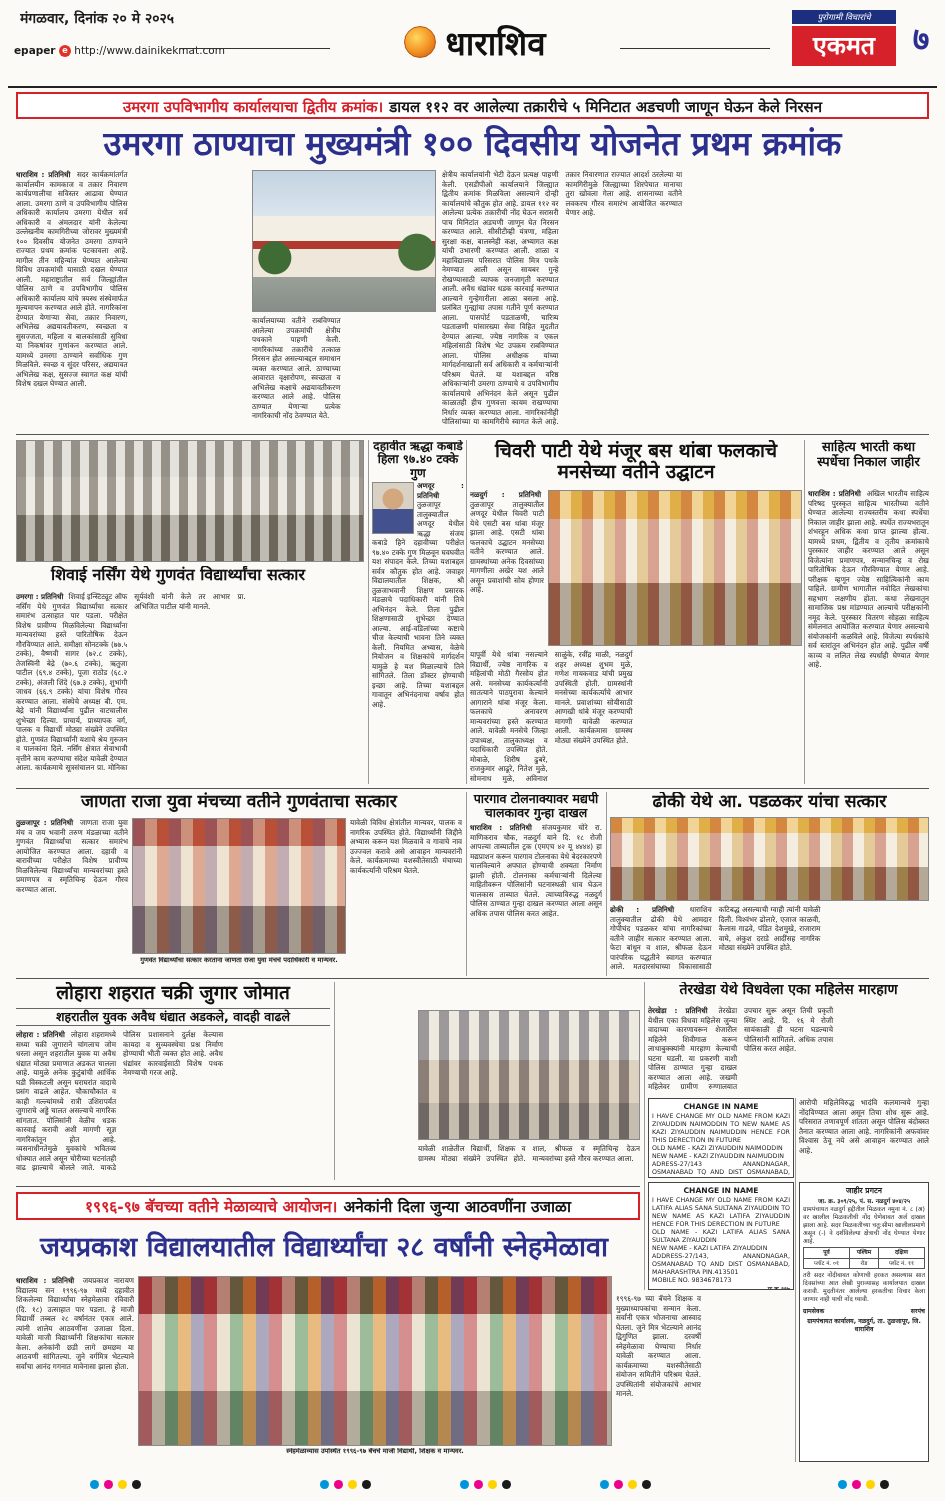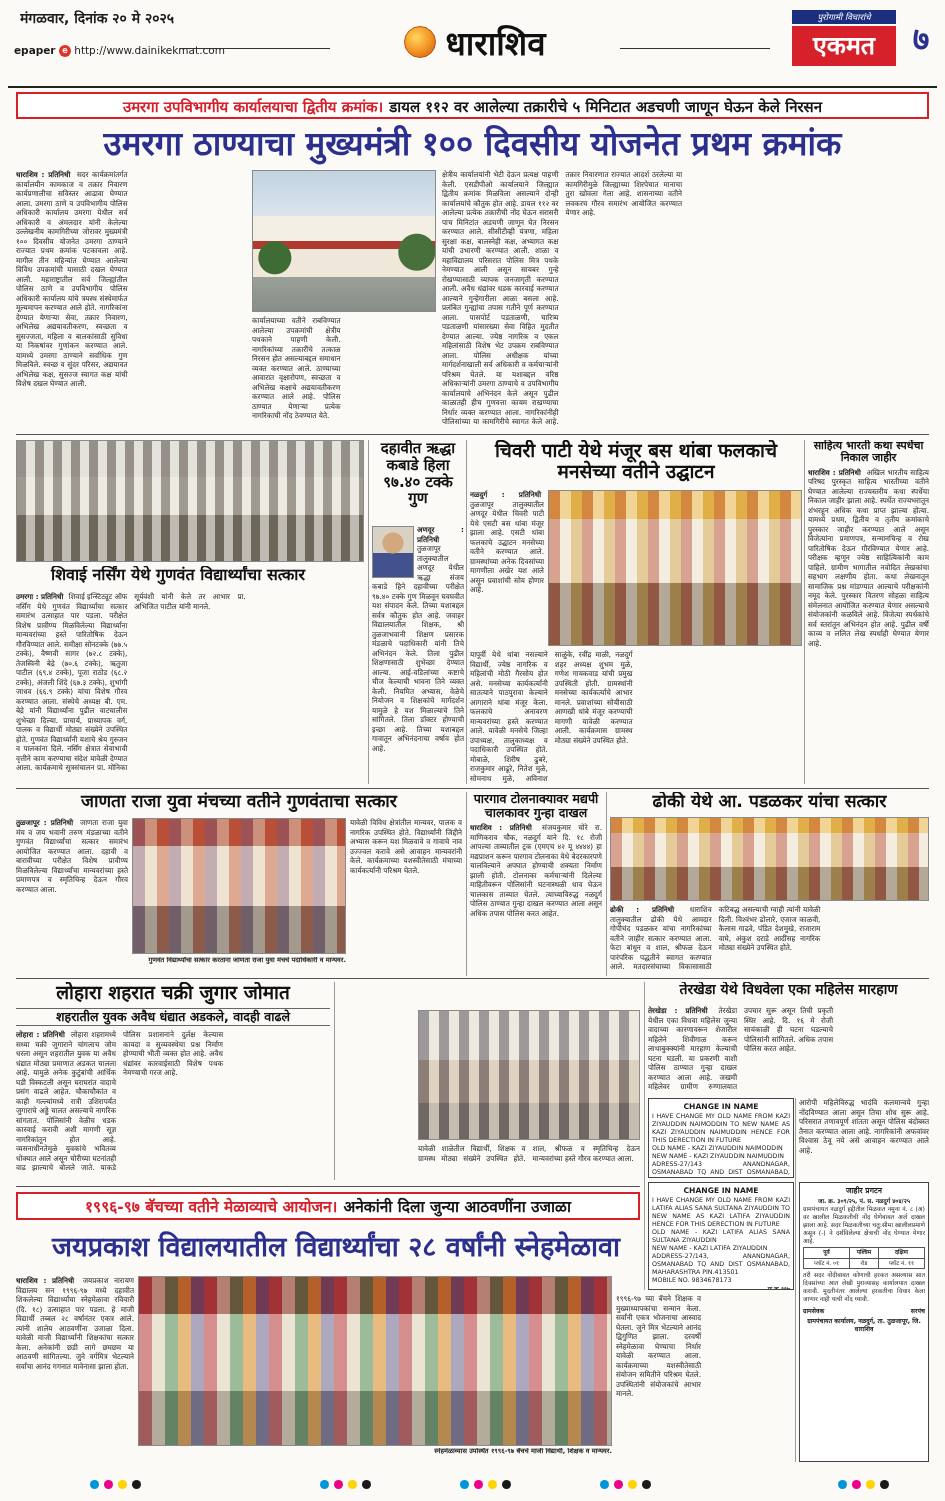--- a/index.html
+++ b/index.html
@@ -6,21 +6,21 @@
   .page{position:relative;width:945px;height:1501px;margin:0 auto;background:#fbfaf6;
         font-family:"DejaVu Sans",sans-serif;color:#1c1c1c;overflow:hidden;}
   .b{position:absolute;box-sizing:border-box;overflow:hidden;}
   .txt{font-size:7.2px;line-height:1.32;text-align:justify;column-gap:7px;column-fill:auto;}
   .c2{column-count:2}.c3{column-count:3}.c4{column-count:4}
   .dl{font-weight:bold;margin-right:3px;}
   .hl{font-weight:bold;text-align:center;color:#111;line-height:1.12;}
   .navy{color:#2b2f8e;}
   .kbox{border:2px solid #d6202a;display:flex;align-items:center;justify-content:center;gap:6px;font-weight:bold;background:#fff;}
   .kred{color:#d6202a}.kblk{color:#161616}
-  .cap{font-size:6.6px;font-weight:bold;text-align:right;line-height:1.2;}
+  .cap{font-size:6.6px;font-weight:bold;text-align:center;line-height:1.2;}
   .photo{border:1px solid #8a8a8a;box-sizing:border-box;}
   .box{border:1px solid #444;padding:3px;background:#fff;}
   .eng{font-size:6.3px;line-height:1.28;text-align:justify;}
   .pre{white-space:pre-line;}
   .bt{font-weight:bold;text-align:center;font-size:7.6px;margin-bottom:1px;}
   .code{font-size:5.8px;text-align:right;font-weight:bold;}
   .vr{position:absolute;width:1px;background:#9a9a9a;}
   .hrule{position:absolute;height:1px;background:#555;}
   .mini{border-collapse:collapse;width:100%;margin:2px 0;}
   .mini th,.mini td{border:1px solid #555;font-size:5.8px;padding:1px;text-align:center;font-weight:normal;}
@@ -96,40 +96,40 @@
 
   <div class="b photo ph-crowd" style="left:16px;top:440px;width:348px;height:122px"></div>
   <div class="b hl" style="left:4px;top:566px;width:348px;height:22px;font-size:16px">शिवाई नर्सिंग येथे गुणवंत विद्यार्थ्यांचा सत्कार</div>
   <div class="b txt c3" style="left:16px;top:592px;width:348px;height:192px">
     <span class="dl">उमरगा : प्रतिनिधी</span>
     <span>शिवाई इन्स्टिट्यूट ऑफ नर्सिंग येथे गुणवंत विद्यार्थ्यांचा सत्कार समारंभ उत्साहात पार पडला. परीक्षेत विशेष प्रावीण्य मिळविलेल्या विद्यार्थ्यांना मान्यवरांच्या हस्ते पारितोषिक देऊन गौरविण्यात आले. समीक्षा सोनटक्के (७७.५ टक्के), वैष्णवी सागर (७२.८ टक्के), तेजस्विनी बेद्रे (७०.६ टक्के), ऋतुजा पाटील (६९.४ टक्के), पूजा राठोड (६८.२ टक्के), अंजली शिंदे (६७.३ टक्के), शुभांगी जाधव (६६.९ टक्के) यांचा विशेष गौरव करण्यात आला. संस्थेचे अध्यक्ष बी. एम. बेद्रे यांनी विद्यार्थ्यांना पुढील वाटचालीस शुभेच्छा दिल्या. प्राचार्य, प्राध्यापक वर्ग, पालक व विद्यार्थी मोठ्या संख्येने उपस्थित होते. गुणवंत विद्यार्थ्यांनी यशाचे श्रेय गुरुजन व पालकांना दिले. नर्सिंग क्षेत्रात सेवाभावी वृत्तीने काम करण्याचा संदेश यावेळी देण्यात आला. कार्यक्रमाचे सूत्रसंचालन प्रा. मोनिका सूर्यवंशी यांनी केले तर आभार प्रा. अभिजित पाटील यांनी मानले.</span>
   </div>
   <div class="vr" style="left:368px;top:440px;height:344px"></div>
 
   <div class="b" style="left:372px;top:440px;width:92px;height:344px">
-    <div class="hl" style="font-size:15px;margin-bottom:18px">दहावीत ऋद्धा कबाडे हिला ९७.४० टक्के गुण</div>
+    <div class="hl" style="font-size:12px;margin-bottom:1px">दहावीत ऋद्धा कबाडे हिला ९७.४० टक्के गुण</div>
     <div class="txt" style="height:300px">
       <span class="photo ph-portrait" style="float:left;width:42px;height:52px;margin:1px 3px 1px 0;display:block"></span>
       <span class="dl">अणदूर : प्रतिनिधी</span>
       <span>तुळजापूर तालुक्यातील अणदूर येथील ऋद्धा संजय कबाडे हिने दहावीच्या परीक्षेत ९७.४० टक्के गुण मिळवून घवघवीत यश संपादन केले. तिच्या यशाबद्दल सर्वत्र कौतुक होत आहे. जवाहर विद्यालयातील शिक्षक, श्री तुळजाभवानी शिक्षण प्रसारक मंडळाचे पदाधिकारी यांनी तिचे अभिनंदन केले. तिला पुढील शिक्षणासाठी शुभेच्छा देण्यात आल्या. आई-वडिलांच्या कष्टाचे चीज केल्याची भावना तिने व्यक्त केली. नियमित अभ्यास, वेळेचे नियोजन व शिक्षकांचे मार्गदर्शन यामुळे हे यश मिळाल्याचे तिने सांगितले. तिला डॉक्टर होण्याची इच्छा आहे. तिच्या यशाबद्दल गावातून अभिनंदनाचा वर्षाव होत आहे.</span>
     </div>
   </div>
   <div class="vr" style="left:466px;top:440px;height:344px"></div>
 
   <div class="b txt" style="left:470px;top:490px;width:74px;height:158px">
     <span class="dl">नळदुर्ग : प्रतिनिधी</span>
     <span>तुळजापूर तालुक्यातील अणदूर येथील चिवरी पाटी येथे एसटी बस थांबा मंजूर झाला आहे. एसटी थांबा फलकाचे उद्घाटन मनसेच्या वतीने करण्यात आले. ग्रामस्थांच्या अनेक दिवसांच्या मागणीला अखेर यश आले असून प्रवाशांची सोय होणार आहे.</span>
   </div>
   <div class="b hl" style="left:470px;top:440px;width:332px;height:46px;font-size:19px">चिवरी पाटी येथे मंजूर बस थांबा फलकाचे मनसेच्या वतीने उद्घाटन</div>
   <div class="b photo ph-event" style="left:548px;top:490px;width:254px;height:156px"></div>
   <div class="b txt c4" style="left:470px;top:650px;width:332px;height:134px">यापूर्वी येथे थांबा नसल्याने विद्यार्थी, ज्येष्ठ नागरिक व महिलांची मोठी गैरसोय होत असे. मनसेच्या कार्यकर्त्यांनी सातत्याने पाठपुरावा केल्याने आगाराने थांबा मंजूर केला. फलकाचे अनावरण मान्यवरांच्या हस्ते करण्यात आले. यावेळी मनसेचे जिल्हा उपाध्यक्ष, तालुकाध्यक्ष व पदाधिकारी उपस्थित होते. मोबाळे, शिरीष ढुबरे, राजकुमार आढूरे, नितेश मुळे, सोमनाथ मुळे, अविनाश साळुंके, रवींद्र माळी, नळदुर्ग शहर अध्यक्ष शुभम मुळे, गणेश गायकवाड यांची प्रमुख उपस्थिती होती. ग्रामस्थांनी मनसेच्या कार्यकर्त्यांचे आभार मानले. प्रवाशांच्या सोयीसाठी आणखी थांबे मंजूर करण्याची मागणी यावेळी करण्यात आली. कार्यक्रमास ग्रामस्थ मोठ्या संख्येने उपस्थित होते.</div>
   <div class="vr" style="left:804px;top:440px;height:344px"></div>
 
   <div class="b" style="left:808px;top:440px;width:121px;height:344px">
-    <div class="hl" style="font-size:11px;margin-bottom:3px">साहित्य भारती कथा स्पर्धेचा निकाल जाहीर</div>
+    <div class="hl" style="font-size:13px;margin-bottom:20px">साहित्य भारती कथा स्पर्धेचा निकाल जाहीर</div>
     <div class="txt" style="height:300px">
       <span class="dl">धाराशिव : प्रतिनिधी</span>
       <span>अखिल भारतीय साहित्य परिषद पुरस्कृत साहित्य भारतीच्या वतीने घेण्यात आलेल्या राज्यस्तरीय कथा स्पर्धेचा निकाल जाहीर झाला आहे. स्पर्धेत राज्यभरातून शंभरहून अधिक कथा प्राप्त झाल्या होत्या. यामध्ये प्रथम, द्वितीय व तृतीय क्रमांकाचे पुरस्कार जाहीर करण्यात आले असून विजेत्यांना प्रमाणपत्र, सन्मानचिन्ह व रोख पारितोषिक देऊन गौरविण्यात येणार आहे. परीक्षक म्हणून ज्येष्ठ साहित्यिकांनी काम पाहिले. ग्रामीण भागातील नवोदित लेखकांचा सहभाग लक्षणीय होता. कथा लेखनातून सामाजिक प्रश्न मांडण्यात आल्याचे परीक्षकांनी नमूद केले. पुरस्कार वितरण सोहळा साहित्य संमेलनात आयोजित करण्यात येणार असल्याचे संयोजकांनी कळविले आहे. विजेत्या स्पर्धकांचे सर्व स्तरांतून अभिनंदन होत आहे. पुढील वर्षी काव्य व ललित लेख स्पर्धाही घेण्यात येणार आहे.</span>
     </div>
   </div>
   <div class="hrule" style="left:16px;top:788px;width:913px"></div>
 
   <div class="b hl" style="left:16px;top:792px;width:446px;height:22px;font-size:17.5px">जाणता राजा युवा मंचच्या वतीने गुणवंताचा सत्कार</div>
   <div class="b txt" style="left:16px;top:818px;width:112px;height:156px">
     <span class="dl">तुळजापूर : प्रतिनिधी</span>
@@ -219,21 +219,21 @@
       <span>सरपंच</span>
     </div>
     <div style="text-align:center;font-weight:bold;margin-top:2px">ग्रामपंचायत कार्यालय, नळदुर्ग, ता. तुळजापूर, जि. धाराशिव</div>
   </div>
 
   <div class="hrule" style="left:16px;top:1186px;width:624px"></div>
   <div class="b kbox" style="left:16px;top:1192px;width:624px;height:28px;font-size:15.5px">
     <span class="kred">१९९६-९७ बॅचच्या वतीने मेळाव्याचे आयोजन।</span>
     <span class="kblk">अनेकांनी दिला जुन्या आठवणींना उजाळा</span>
   </div>
-  <div class="b hl navy" style="left:24px;top:1224px;width:624px;height:46px;font-size:27px;line-height:46px">जयप्रकाश विद्यालयातील विद्यार्थ्यांचा २८ वर्षांनी स्नेहमेळावा</div>
+  <div class="b hl navy" style="left:12px;top:1224px;width:624px;height:46px;font-size:27px;line-height:46px">जयप्रकाश विद्यालयातील विद्यार्थ्यांचा २८ वर्षांनी स्नेहमेळावा</div>
   <div class="b txt" style="left:16px;top:1276px;width:118px;height:186px">
     <span class="dl">धाराशिव : प्रतिनिधी</span>
     <span>जयप्रकाश नारायण विद्यालय सन १९९६-९७ मध्ये दहावीत शिकलेल्या विद्यार्थ्यांचा स्नेहमेळावा रविवारी (दि. १८) उत्साहात पार पडला. हे माजी विद्यार्थी तब्बल २८ वर्षांनंतर एकत्र आले. त्यांनी शालेय आठवणींना उजाळा दिला. यावेळी माजी विद्यार्थ्यांनी शिक्षकांचा सत्कार केला. अनेकांनी छडी लागे छमछम या आठवणी सांगितल्या. जुने वर्गमित्र भेटल्याने सर्वांचा आनंद गगनात मावेनासा झाला होता.</span>
   </div>
   <div class="b photo ph-mega" style="left:138px;top:1276px;width:474px;height:170px"></div>
   <div class="b cap" style="left:138px;top:1448px;width:474px;height:14px">स्नेहमेळाव्यास उपस्थित १९९६-९७ बॅचचे माजी विद्यार्थी, शिक्षक व मान्यवर.</div>
   <div class="b txt c2" style="left:616px;top:1294px;width:177px;height:168px">१९९६-९७ च्या बॅचने शिक्षक व मुख्याध्यापकांचा सन्मान केला. सर्वांनी एकत्र भोजनाचा आस्वाद घेतला. जुने मित्र भेटल्याने आनंद द्विगुणित झाला. दरवर्षी स्नेहमेळावा घेण्याचा निर्धार यावेळी करण्यात आला. कार्यक्रमाच्या यशस्वीतेसाठी संयोजन समितीने परिश्रम घेतले. उपस्थितांनी संयोजकांचे आभार मानले.</div>
 
   <div class="dots" style="left:90px;bottom:12px">
     <span class="dot" style="background:#0095da"></span>

